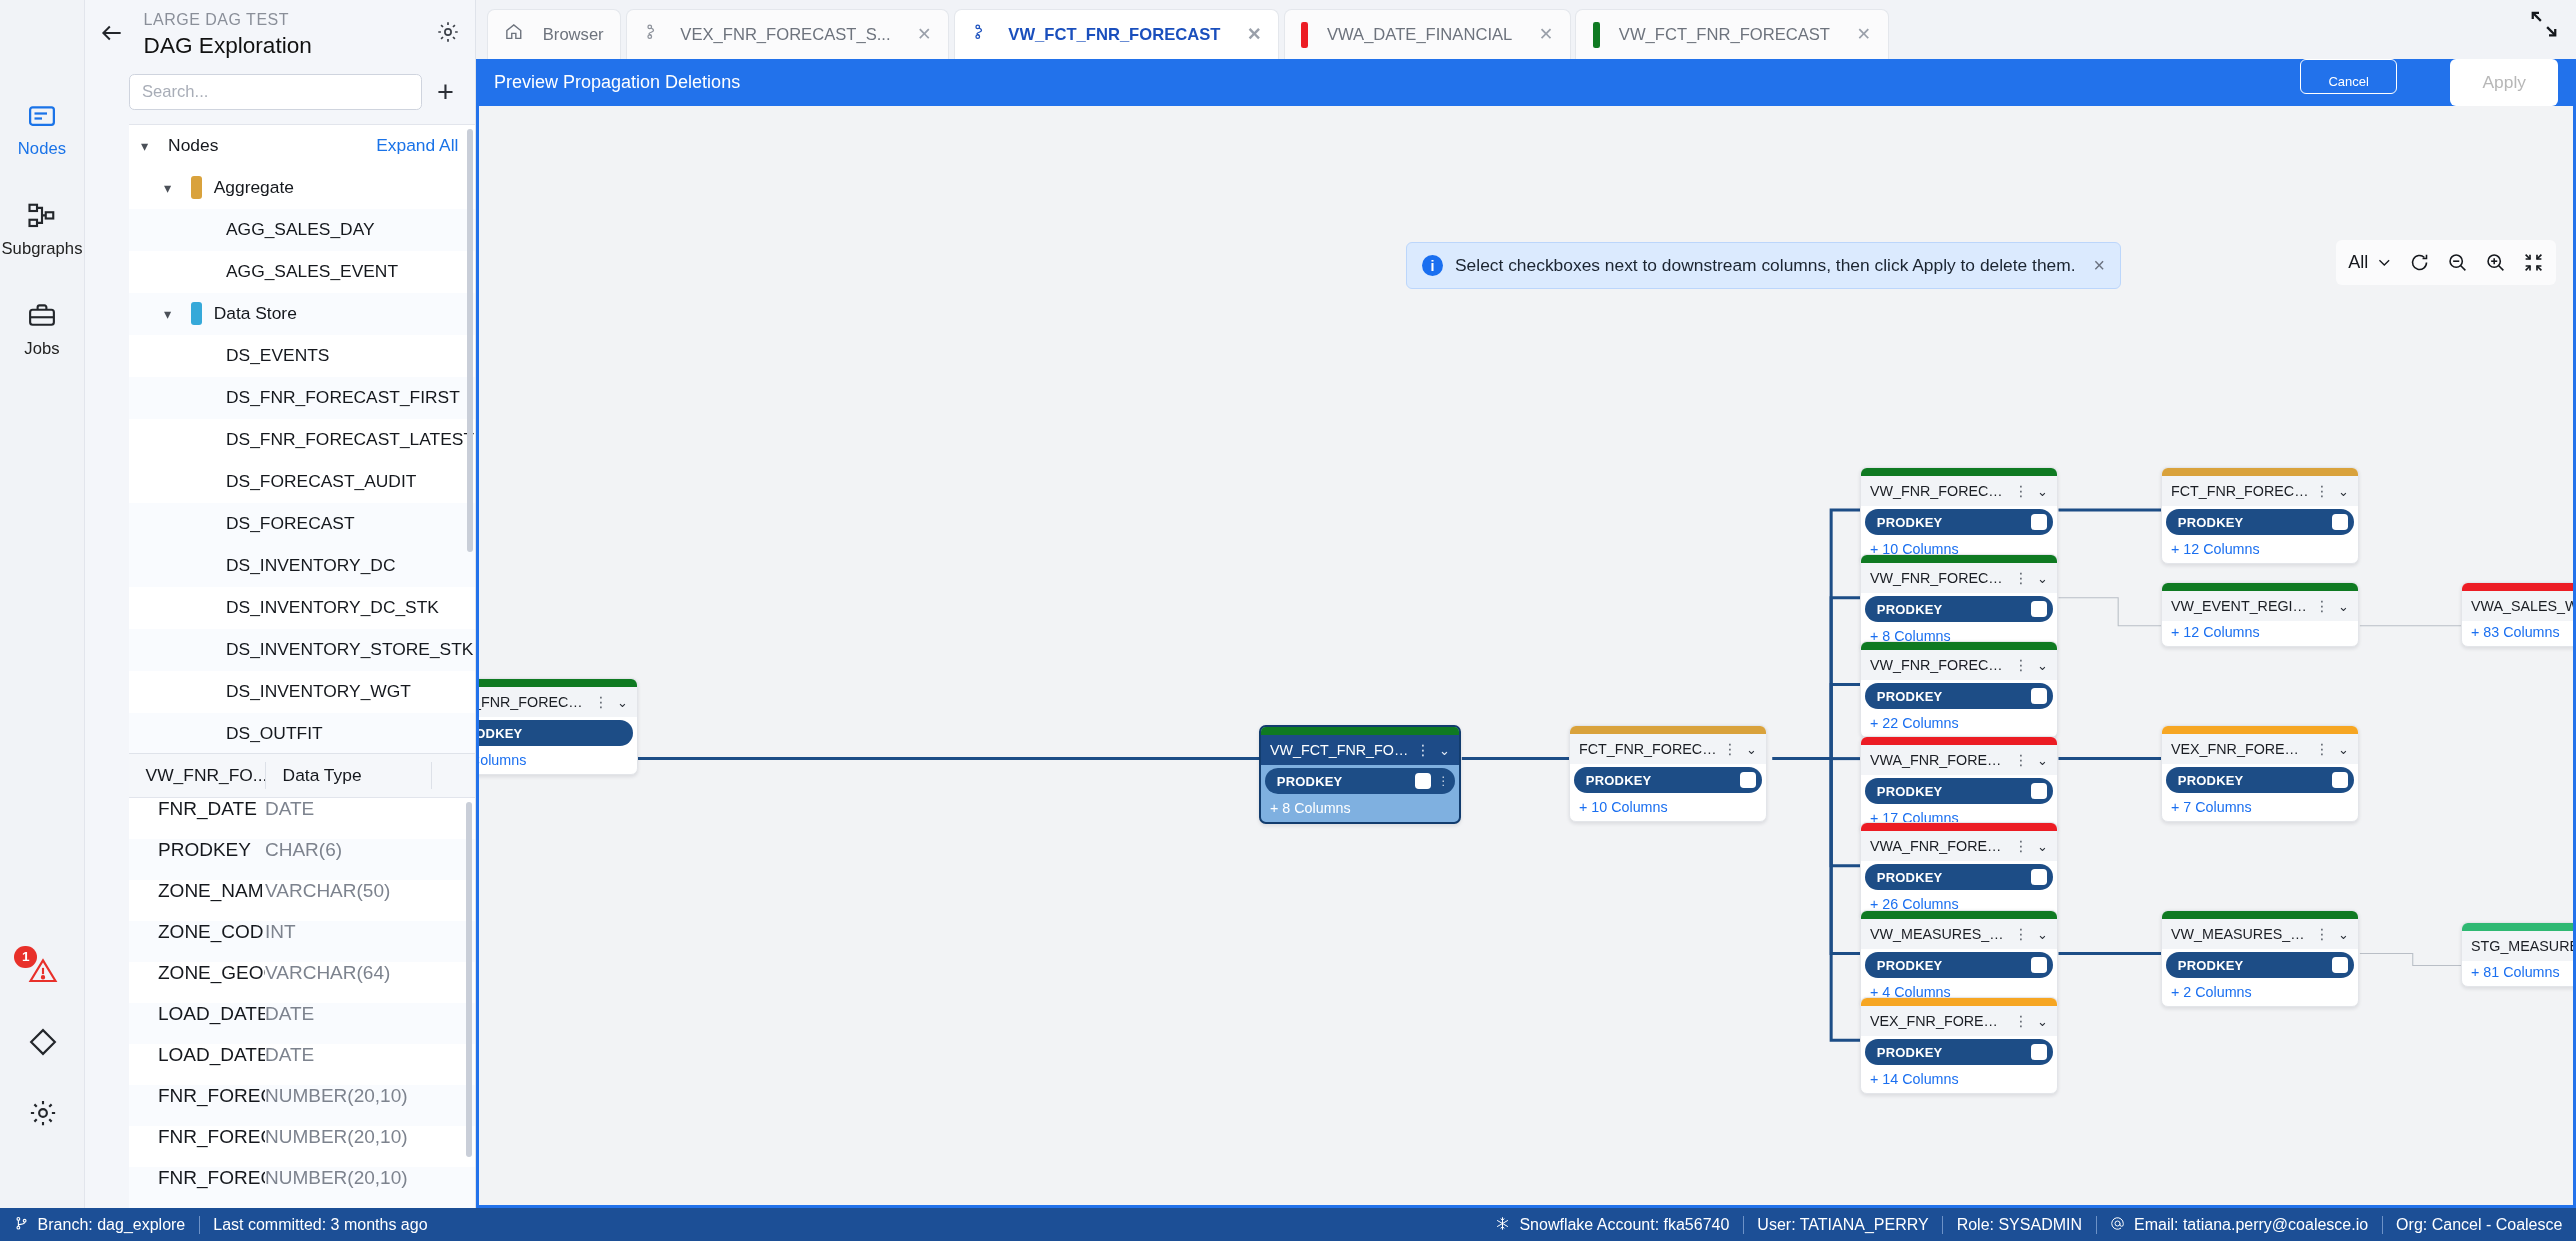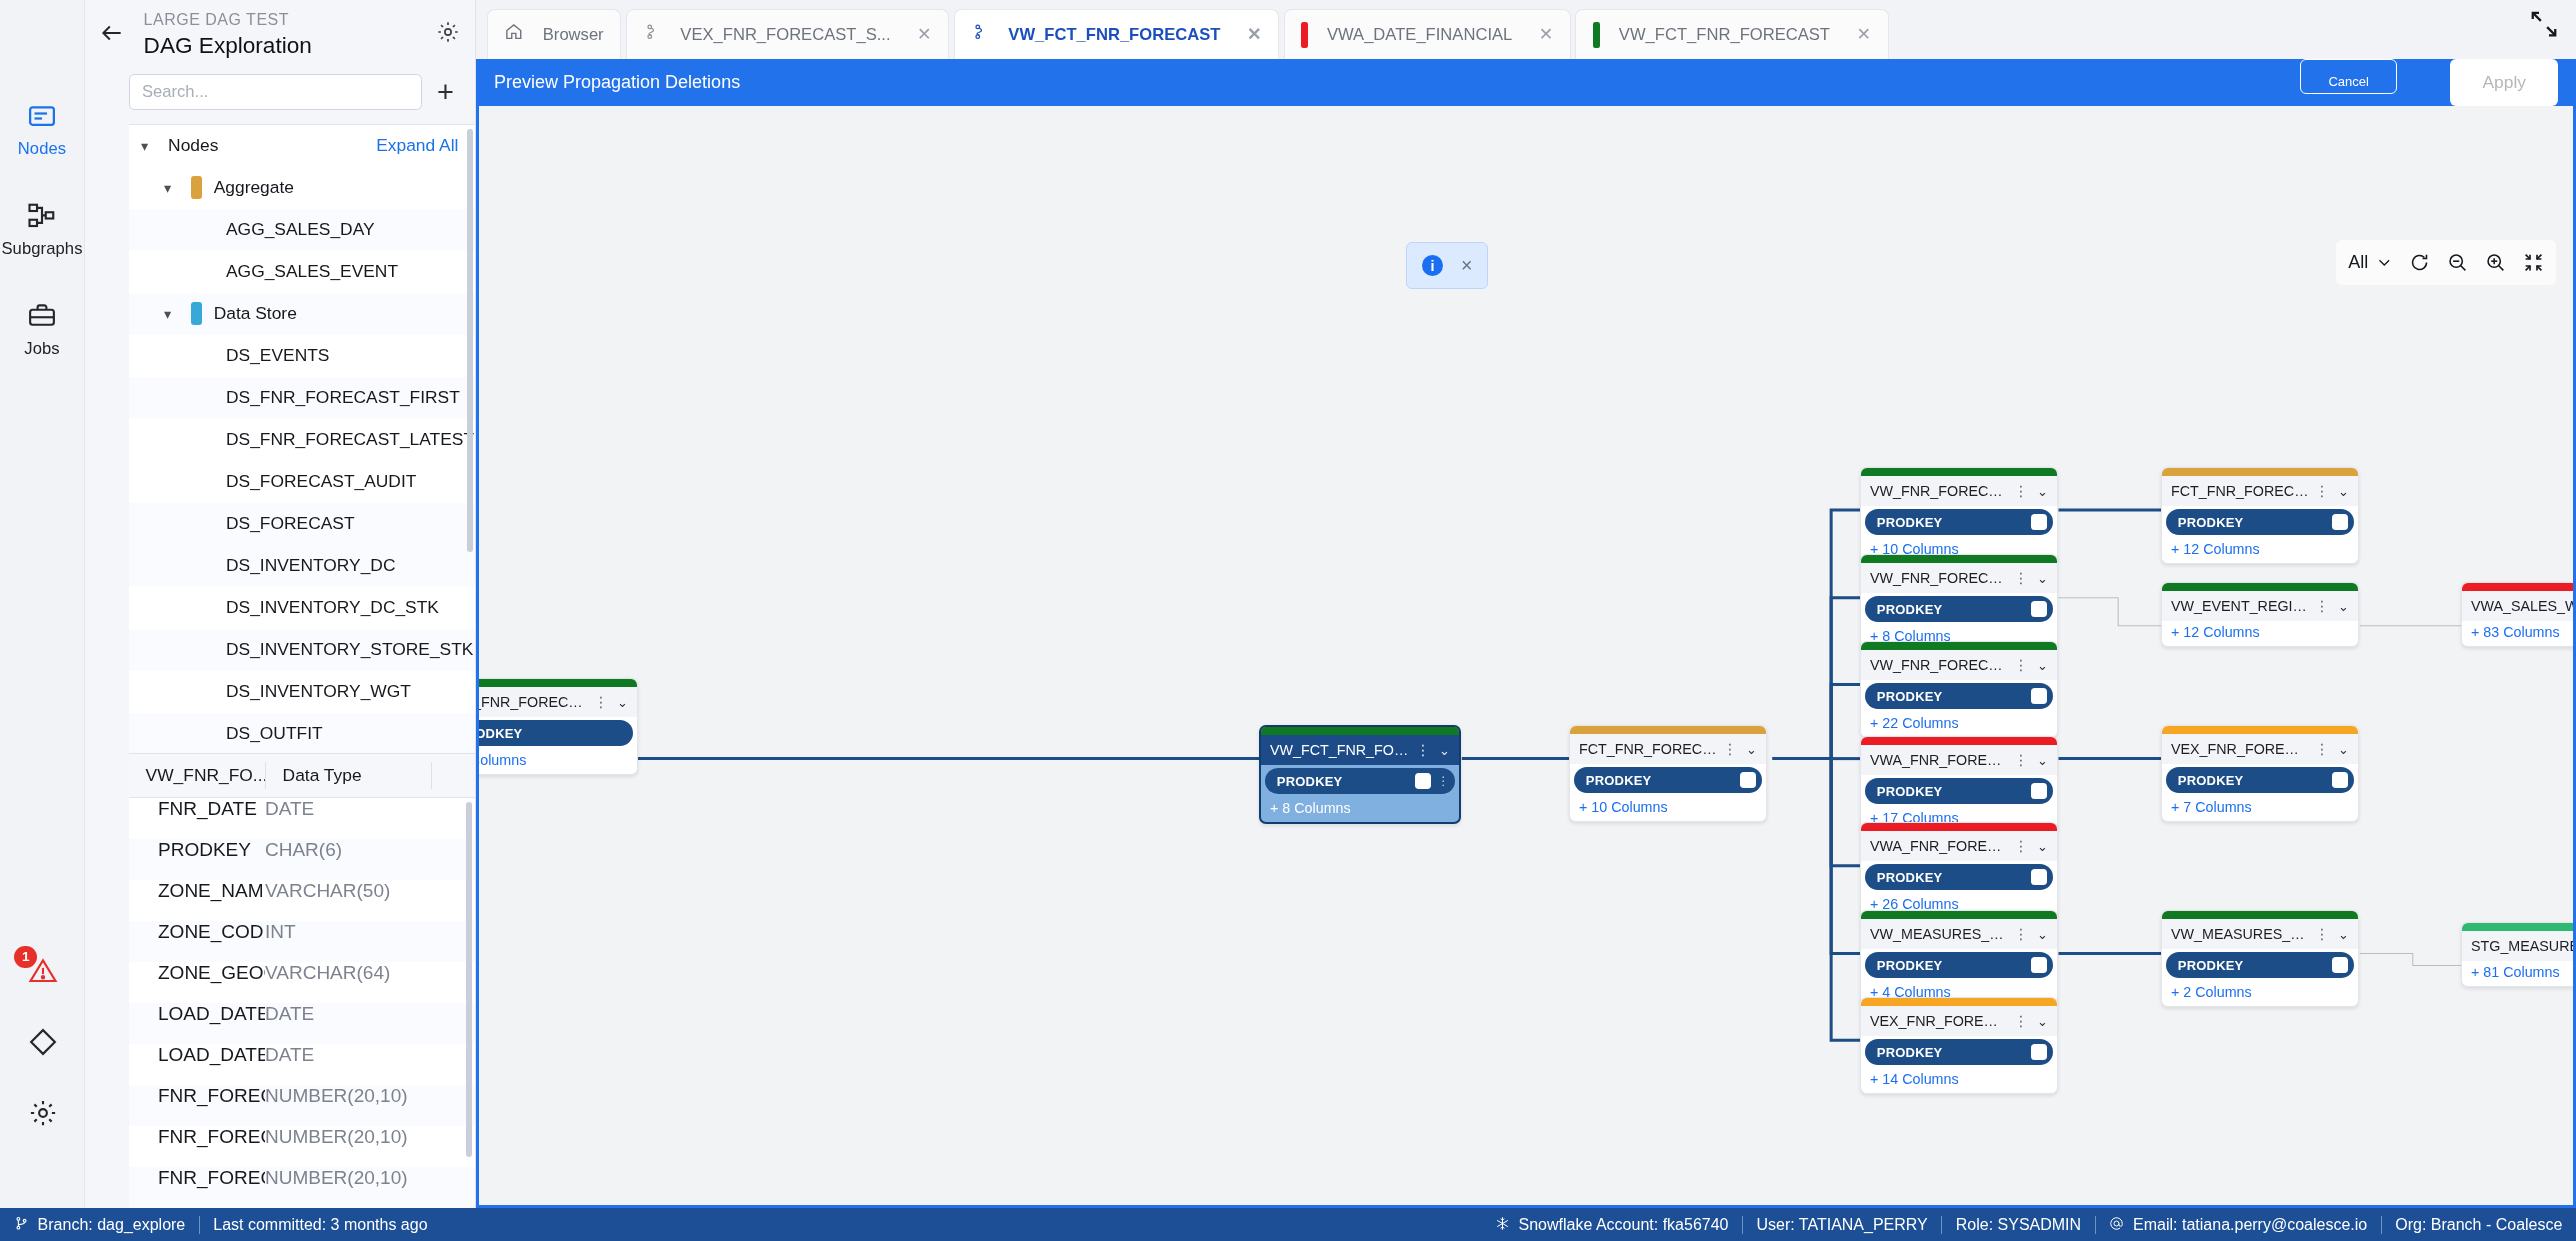--- a/index.html
+++ b/index.html
@@ -422,20 +422,21 @@
             <path d="M2887 1138 H2960 V1045 H3025" stroke="#b9bec6" stroke-width="1.4" fill="none"></path>
             <path d="M2887 1138 H2960 V1135 H3025" stroke="#b9bec6" stroke-width="1.4" fill="none"></path>
             <path d="M2887 1138 H2960 V1317 H3025" stroke="#b9bec6" stroke-width="1.4" fill="none"></path>
             <path d="M3287 1045 H3340 V1317 H3412" stroke="#b9bec6" stroke-width="1.4" fill="none"></path>
             <path d="M3287 1317 H3360 V1590 H3412" stroke="#b9bec6" stroke-width="1.4" fill="none"></path>
             <path d="M3287 1317 H3412" stroke="#b9bec6" stroke-width="1.4" fill="none"></path>
           </svg>
 
         <div class="infobar">
           <span class="info-i">i</span>
+          <span>Select checkboxes next to downstream columns, then click Apply to delete them.</span>
           <span class="info-x">×</span>
         </div>
 
         <div class="ctools">
           <div class="ctool">
             <span>All</span>
             <svg width="16.6" height="16.6" viewBox="0 0 24 24" fill="none" stroke="#15181d" stroke-width="1.9">
                 <polyline points="5,9 12,16 19,9"></polyline>
               </svg>
           </div>
@@ -703,16 +704,16 @@
     <span>Role: SYSADMIN</span>
     <div class="sb-sep"></div>
     <span class="ic">
       <svg width="15" height="15" viewBox="0 0 24 24" fill="none" stroke="#ffffff" stroke-width="1.6">
         <circle cx="12" cy="12" r="4"></circle>
           <path d="M16 12v1.8a2.6 2.6 0 0 0 5.2 0V12a9.2 9.2 0 1 0-3.6 7.3"></path>
       </svg>
     </span>
     <span style="margin-left:9px">Email: tatiana.perry@coalesce.io</span>
     <div class="sb-sep"></div>
-    <span>Org: Branch - Coalesce</span>
+    <span>Org: Cancel - Coalesce</span>
   </div>
 </div>
 
 
 </body></html>

